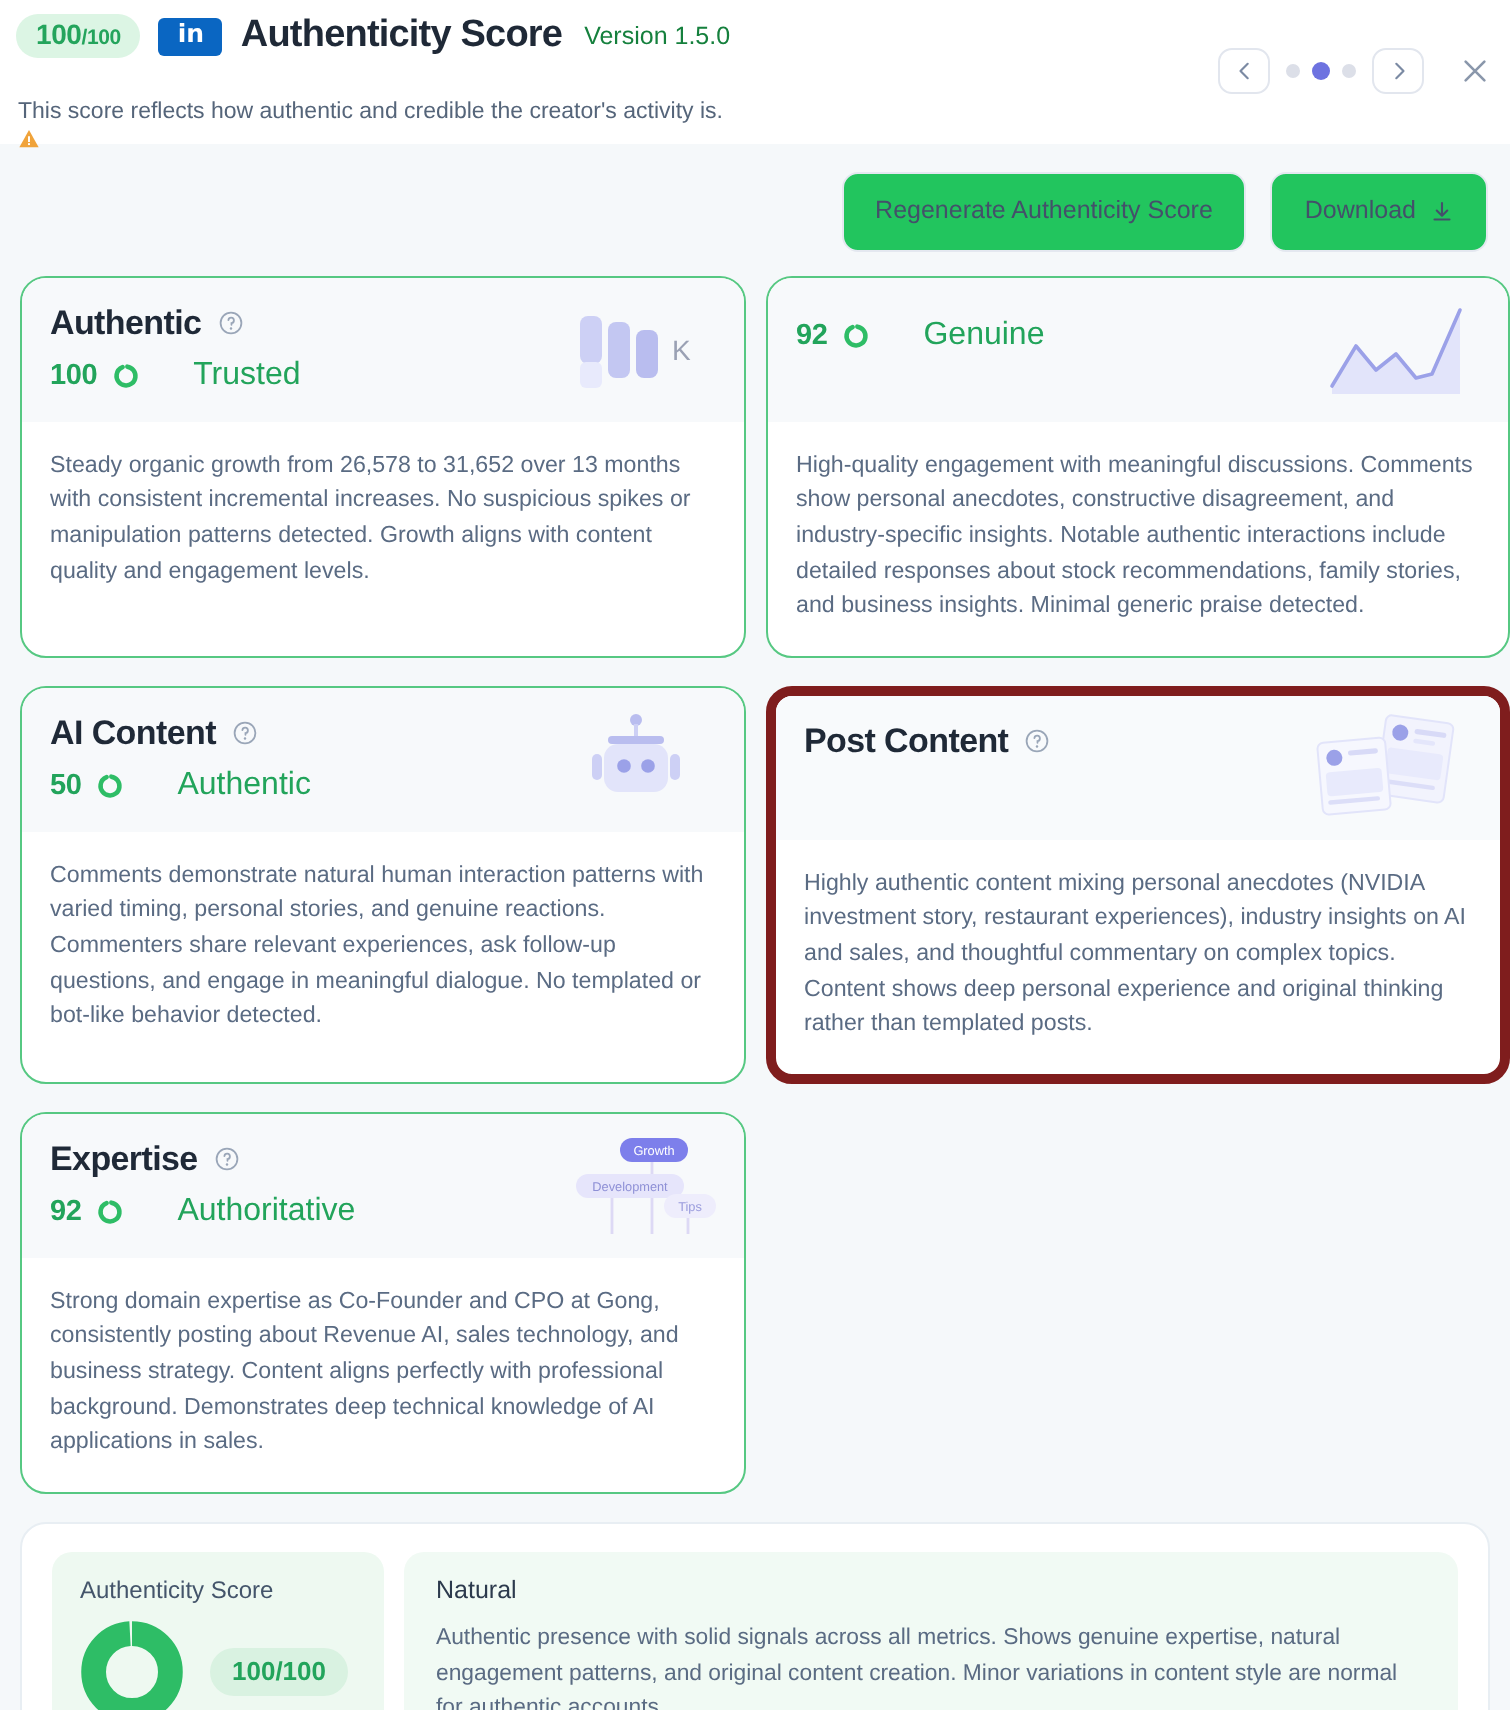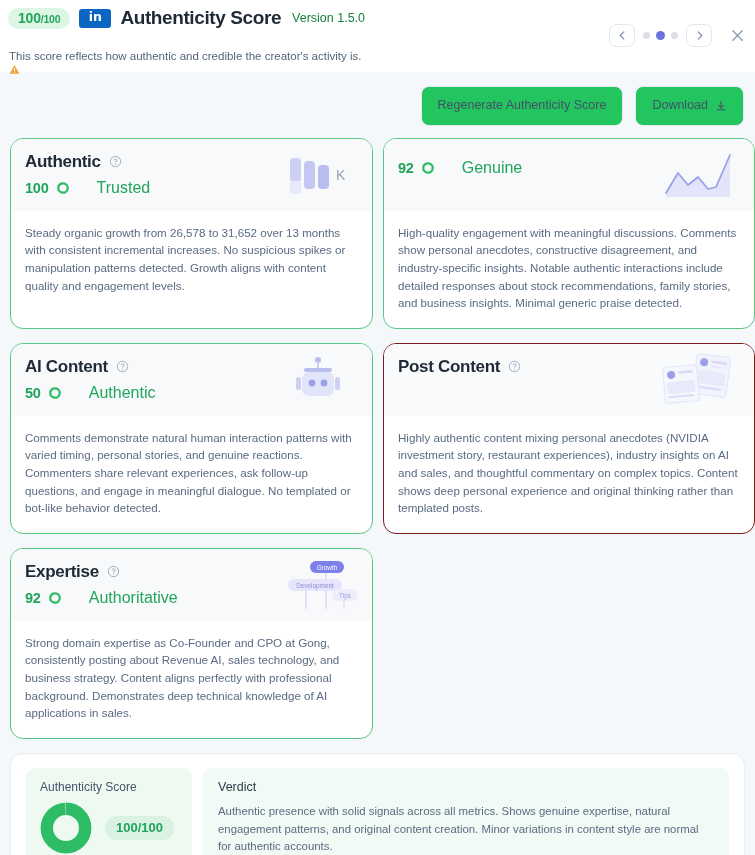--- a/index.html
+++ b/index.html
@@ -144,21 +144,21 @@
     align-content: start;
   }
   .card {
     background: #ffffff;
     border: 1.5px solid #56c882;
     border-radius: 13px;
     overflow: hidden;
     display: flex;
     flex-direction: column;
   }
-  .card.plain { border: 1px solid #7f1d1d; }
+  .card.plain { border: 5px solid #7f1d1d; }
   .card-head {
     background: #f7f9fb;
     padding: 13px 14px 11px 14px;
     position: relative;
     min-height: 72px;
   }
   .card.plain .card-head { background: #f8fafc; }
   .card-title-row {
     display: flex;
     align-items: center;
@@ -474,17 +474,17 @@
       <div class="verdict-score-label">Authenticity Score</div>
       <div class="donut-row">
         <svg width="52" height="52" viewBox="0 0 42 42">
           <circle cx="21" cy="21" r="15.5" fill="none" stroke="#eef9f1" stroke-width="10"></circle>
           <circle cx="21" cy="21" r="15.5" fill="none" stroke="#2ebd66" stroke-width="10" stroke-dasharray="96.4 1.0" transform="rotate(-90 21 21)"></circle>
         </svg>
         <div class="donut-pill">100/100</div>
       </div>
     </div>
     <div class="verdict-text">
-      <h4>Verdict</h4>
+      <h4>Natural</h4>
       <p>Authentic presence with solid signals across all metrics. Shows genuine expertise, natural engagement patterns, and original content creation. Minor variations in content style are normal for authentic accounts.</p>
     </div>
   </div>
 </div>
 
 </body></html>

